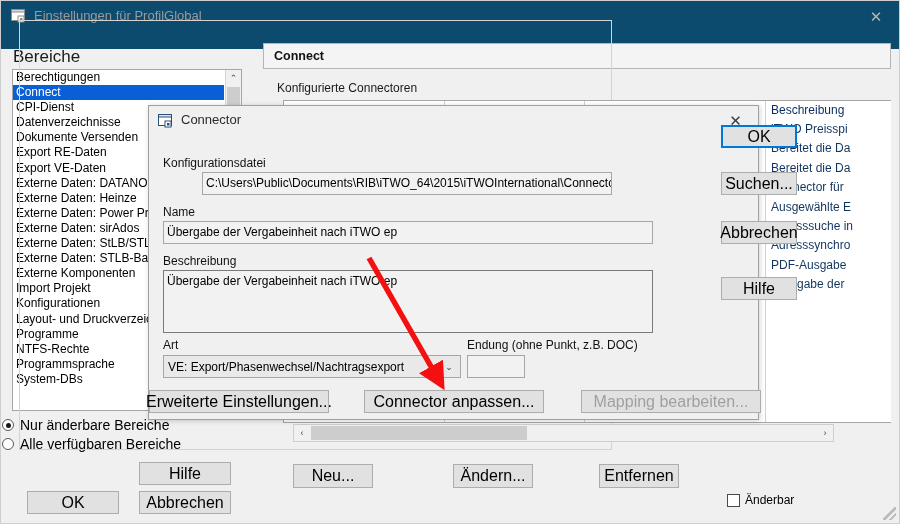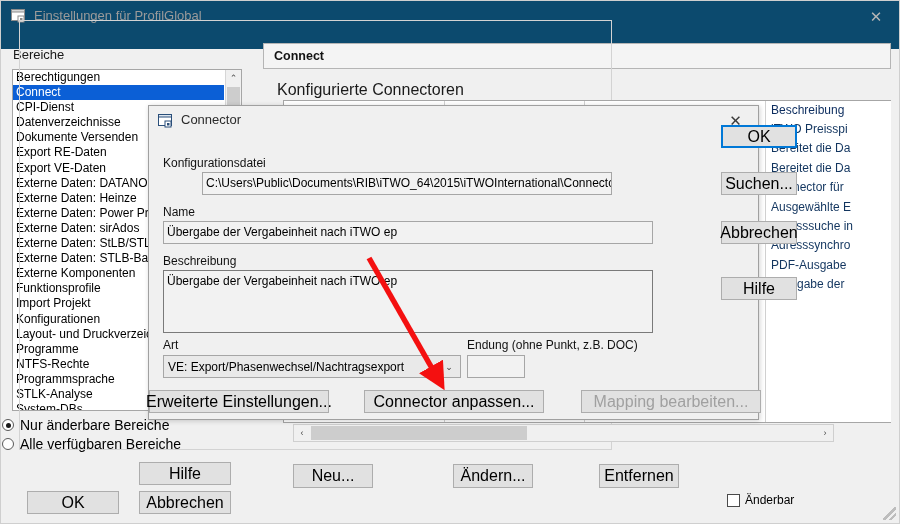--- a/index.html
+++ b/index.html
@@ -50,21 +50,21 @@
     width: 46px; height: 31px;
     display: flex; align-items: center; justify-content: center;
     color: #b6b6b6;
     font-size: 15px;
     cursor: default;
   }
 
   
   .panel-label {
     position: absolute;
-    font-size: 13px;
+    font-size: 17px;
     color: #1a1a1a;
     white-space: nowrap;
   }
   #bereiche-label { left: 12px; top: 46px; }
 
   #bereiche-list {
     position: absolute;
     left: 11px; top: 68px;
     width: 230px; height: 342px;
     background: #ffffff;
@@ -185,21 +185,21 @@
     width: 593px; height: 430px;
     border: 1px solid #d3d3d3;
     box-sizing: border-box;
     background: transparent;
   }
   #groupbox-title {
     position: absolute;
     left: 272px; top: 80px;
     background: #f0f0f0;
     padding: 0 4px;
-    font-size: 16px;
+    font-size: 12px;
     color: #1a1a1a;
     white-space: nowrap;
   }
 
   
   #conn-table {
     position: absolute;
     left: 282px; top: 99px;
     width: 608px; height: 323px;
     background: #ffffff;
@@ -426,28 +426,26 @@
       <div class="opt">Dokumente Versenden</div>
       <div class="opt">Export RE-Daten</div>
       <div class="opt">Export VE-Daten</div>
       <div class="opt">Externe Daten: DATANORM</div>
       <div class="opt">Externe Daten: Heinze</div>
       <div class="opt">Externe Daten: Power Project</div>
       <div class="opt">Externe Daten: sirAdos</div>
       <div class="opt">Externe Daten: StLB/STLK</div>
       <div class="opt">Externe Daten: STLB-Bau</div>
       <div class="opt">Externe Komponenten</div>
-      <div class="opt">Funktionsprofile</div>
       <div class="opt">Import Projekt</div>
       <div class="opt">Konfigurationen</div>
       <div class="opt">Layout- und Druckverzeichnisse</div>
       <div class="opt">Programme</div>
       <div class="opt">NTFS-Rechte</div>
       <div class="opt">Programmsprache</div>
-      <div class="opt">STLK-Analyse</div>
       <div class="opt">System-DBs</div>
 
     </div>
     <div class="vscroll">
       <div class="arrow">⌃</div>
       <div class="thumb"></div>
     </div>
   </div>
 
   <div class="radio-row" id="radio-1">

